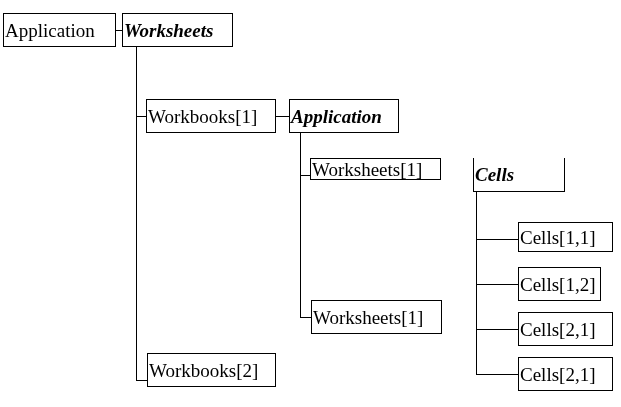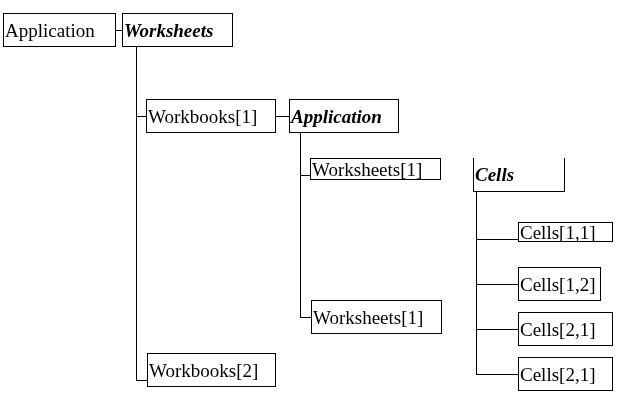--- a/index.html
+++ b/index.html
@@ -80,21 +80,21 @@
   </div>
 
   <div class="node-box" style="left:310px; top:158px; width:131px; height:22px;">
     <span>Worksheets[1]</span>
   </div>
 
   <div class="node-box collection no-top-border" style="left:473px; top:158px; width:92px; height:34px;">
     <span>Cells</span>
   </div>
 
-  <div class="node-box" style="left:518px; top:222px; width:95px; height:20px;">
+  <div class="node-box" style="left:518px; top:222px; width:95px; height:30px;">
     <span>Cells[1,1]</span>
   </div>
 
   <div class="node-box" style="left:518px; top:267px; width:83px; height:34px;">
     <span>Cells[1,2]</span>
   </div>
 
   <div class="node-box" style="left:518px; top:312px; width:95px; height:34px;">
     <span>Cells[2,1]</span>
   </div>

